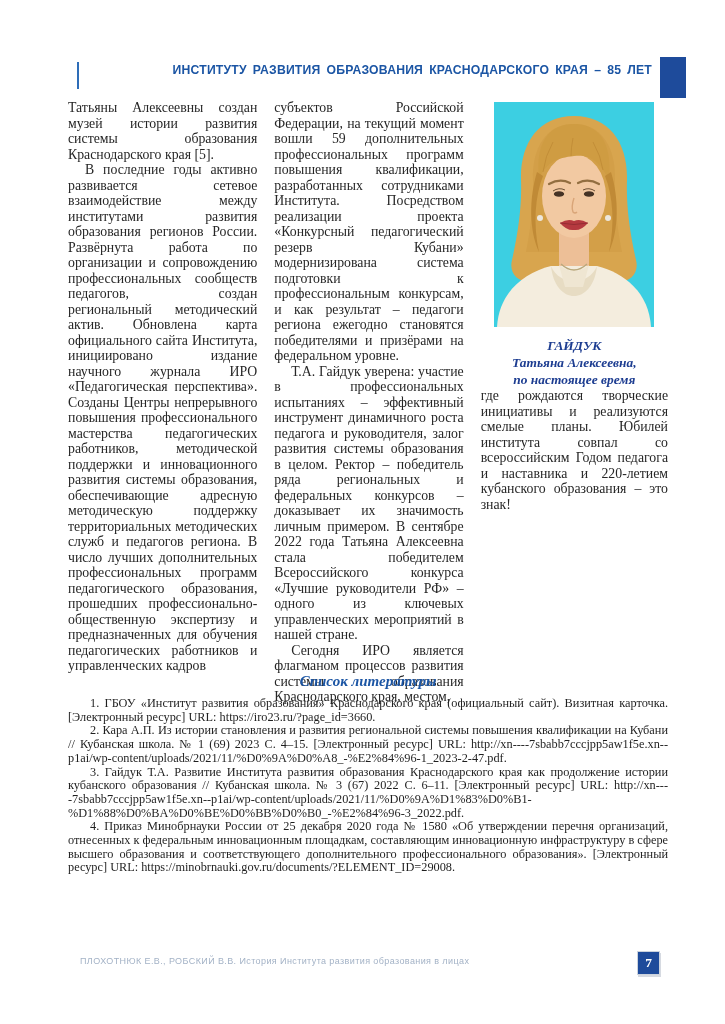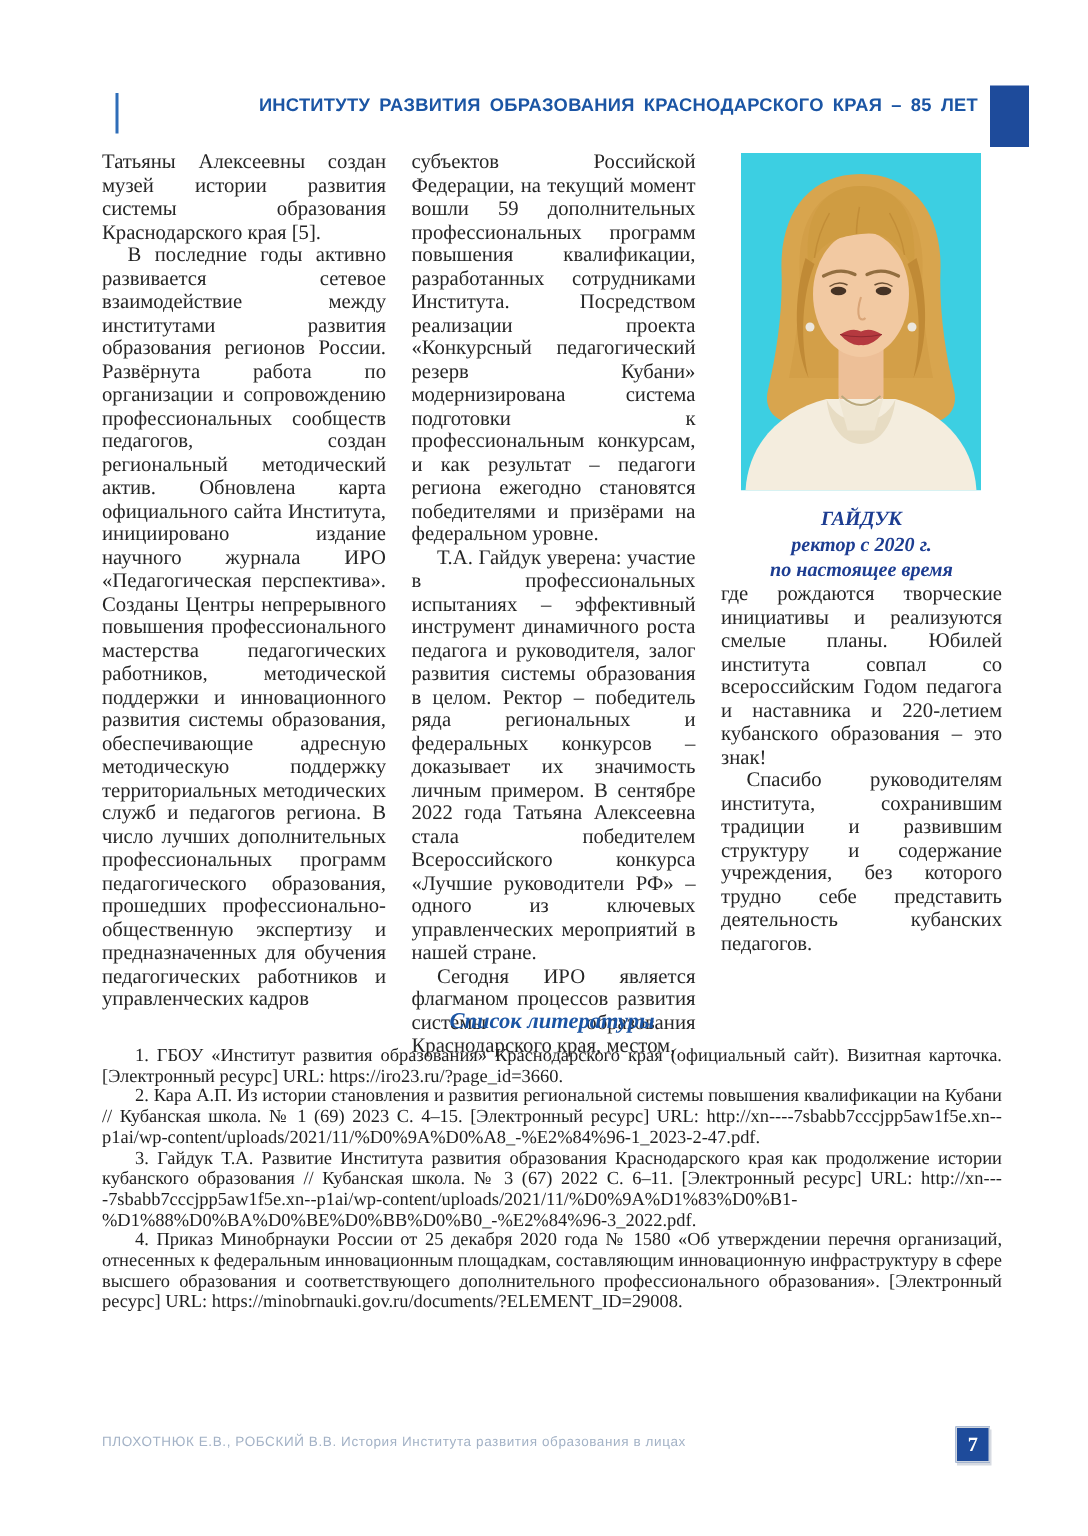--- a/index.html
+++ b/index.html
@@ -67,21 +67,21 @@
   }
   .ref {
     margin: 0;
     font-size: 12.3px; line-height: 13.7px;
     text-align: justify; text-indent: 22px;
     overflow-wrap: break-word;
   }
 
   
   .footer-text {
-    position: absolute; left: 68px; top: 956px;
+    position: absolute; left: 80px; top: 956px;
     font-family: "Liberation Sans", sans-serif;
     font-size: 9px; letter-spacing: 0.4px;
     color: #a3b2c6;
     white-space: nowrap;
   }
   .page-badge {
     position: absolute; left: 637px; top: 951px;
     width: 23px; height: 24px;
     background: #1e4b9b; color: #ffffff;
     font-family: "Liberation Serif", serif;
@@ -153,26 +153,25 @@
 
           <path d="M66,121 Q74,116 80,119 Q86,116 94,121 Q87,129 80,128 Q73,129 66,121 Z" fill="#b5393f"></path>
           <path d="M66,121 Q80,124 94,121" stroke="#8e2930" stroke-width="0.8" fill="none"></path>
 
           <path d="M67,162 q13,12 26,0" stroke="#b9a87c" stroke-width="1.2" fill="none"></path>
         </svg>
       </div>
 
       <div class="caption">
         <div>ГАЙДУК</div>
-        <div>ректор с 2020 г.</div>
+        <div>Татьяна Алексеевна,</div>
         <div>по настоящее время</div>
       </div>
 
       <p>где рождаются творческие инициативы и реализуются смелые планы. Юбилей института совпал со всероссийским Годом педагога и наставника и 220-летием кубанского образования – это знак!</p>
-      <p class="indent">Спасибо руководителям института, сохранившим традиции и развившим структуру и содержание учреждения, без которого трудно себе представить деятельность кубанских педагогов.</p>
     </div>
   </div>
 
   <div class="refs">
     <div class="refs-heading">Список литературы</div>
     <p class="ref">1. ГБОУ «Институт развития образования» Краснодарского края (официальный сайт). Визитная карточка. [Электронный ресурс] URL: https://iro23.ru/?page_id=3660.</p>
     <p class="ref">2. Кара А.П. Из истории становления и развития региональной системы повышения квалификации на Кубани // Кубанская школа. № 1 (69) 2023 С. 4–15. [Электронный ресурс] URL: http://xn----7sbabb7cccjpp5aw1f5e.xn--p1ai/wp-content/uploads/2021/11/%D0%9A%D0%A8_-%E2%84%96-1_2023-2-47.pdf.</p>
     <p class="ref">3. Гайдук Т.А. Развитие Института развития образования Краснодарского края как продолжение истории кубанского образования // Кубанская школа. № 3 (67) 2022 С. 6–11. [Электронный ресурс] URL: http://xn----7sbabb7cccjpp5aw1f5e.xn--p1ai/wp-content/uploads/2021/11/%D0%9A%D1%83%D0%B1-%D1%88%D0%BA%D0%BE%D0%BB%D0%B0_-%E2%84%96-3_2022.pdf.</p>
     <p class="ref">4. Приказ Минобрнауки России от 25 декабря 2020 года № 1580 «Об утверждении перечня организаций, отнесенных к федеральным инновационным площадкам, составляющим инновационную инфраструктуру в сфере высшего образования и соответствующего дополнительного профессионального образования». [Электронный ресурс] URL: https://minobrnauki.gov.ru/documents/?ELEMENT_ID=29008.</p>
   </div>

